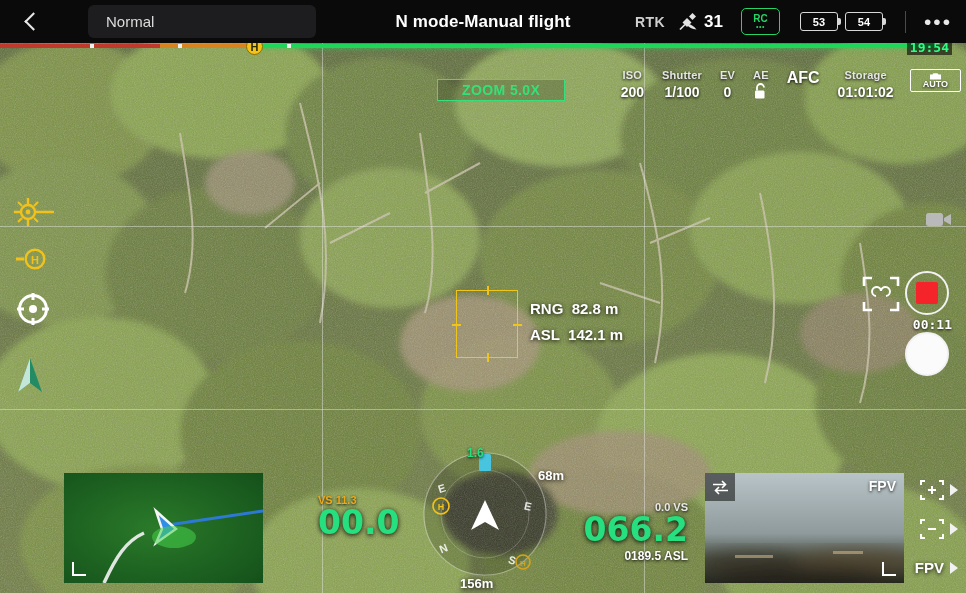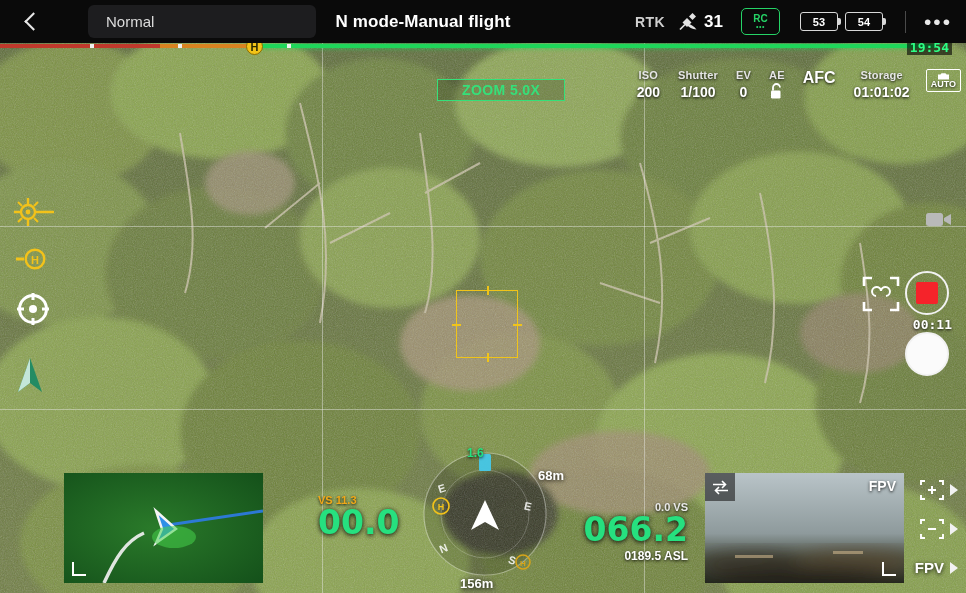--- a/index.html
+++ b/index.html
@@ -21,21 +21,21 @@
     cursor: pointer;
   }
   .chev { width: 13px; height: 13px; border-left: 2.5px solid #e8e8e8; border-bottom: 2.5px solid #e8e8e8;
           transform: rotate(45deg); margin-left: 5px; }
   .mode-pill {
     width: 228px; height: 33px; background: #1d1d1f; border-radius: 6px;
     display: flex; align-items: center; padding-left: 18px;
     color: #dcdcdc; font-size: 15px; cursor: pointer; margin-left: 26px;
   }
   .title {
-    position: absolute; left: 0; width: 846px; text-align: center;
+    position: absolute; left: 0; width: 966px; text-align: center;
     color: #fff; font-size: 17px; font-weight: bold; pointer-events: none;
     letter-spacing: .1px;
   }
   .status-right {
     margin-left: auto; display: flex; align-items: center; gap: 0px; padding-right: 14px;
     height: 43px;
   }
   .rtk-label { color: #cfcfcf; font-size: 14px; font-weight: bold; letter-spacing: .4px; }
   .sat-wrap { display: flex; align-items: center; gap: 4px; margin-left: 14px; }
   .sat-count { color: #fff; font-size: 17px; font-weight: bold; }
@@ -101,21 +101,21 @@
     position: absolute; top: 26px; right: 5px; height: 46px; z-index: 22;
     display: flex; align-items: flex-start; gap: 0;
     color: #fff; text-shadow: 0 1px 3px rgba(0,0,0,.95);
   }
   .cs-item { display: flex; flex-direction: column; align-items: center; justify-content: center;
              padding: 0 9px; }
   .cs-lab { font-size: 11px; color: #e6e6e6; font-weight: bold; letter-spacing: .2px; }
   .cs-val { font-size: 14px; color: #fff; font-weight: bold; margin-top: 3px; }
   .cs-single { font-size: 16px; font-weight: bold; padding: 0 9px; }
   .auto-badge {
-    margin-left: 7px; border: 1.4px solid #fff; border-radius: 2px; padding: 2px 4px;
+    margin-left: 7px; border: 1.4px solid #fff; border-radius: 2px; padding: 2px 12px;
     font-size: 9px; font-weight: bold; display:flex; flex-direction: column; align-items:center;
     line-height: 9px;
   }
   .lock-ico { margin-top: 2px; }
 
   
   .left-rail { position: absolute; left: 14px; top: 155px; z-index: 22; }
   .rail-ico { margin-bottom: 18px; display: block; cursor: pointer; }
 
   .cam-mode-rail { position: absolute; left: 6px; bottom: 6px; z-index: 30; width: 62px; }
@@ -386,20 +386,26 @@
       </span>
     </div>
 
 
     <div class="track-box">
       <span class="tb-tick tb-t"></span>
       <span class="tb-tick tb-b"></span>
       <span class="tb-tick tb-l"></span>
       <span class="tb-tick tb-r"></span>
     </div>
+    <div class="rng-readout">
+      <div><span>RNG</span>
+           &nbsp;<span>82.8 m</span></div>
+      <div><span>ASL</span>
+           &nbsp;<span>142.1 m</span></div>
+    </div>
 
     <div class="focus-btn">
       <svg width="38" height="38" viewBox="0 0 38 38">
         <path d="M2,11 V3 h8 M28,3 h8 v8 M36,27 v8 h-8 M10,35 H2 v-8" fill="none" stroke="#fff" stroke-width="2.6"></path>
         <path d="M14,21 a4.5,4.5 0 1 1 5,-5 a4.5,4.5 0 1 1 5,5" fill="none" stroke="#fff" stroke-width="2"></path>
       </svg>
     </div>
     <div class="rec-btn">
       <span class="rec-sq"></span>
     </div>

